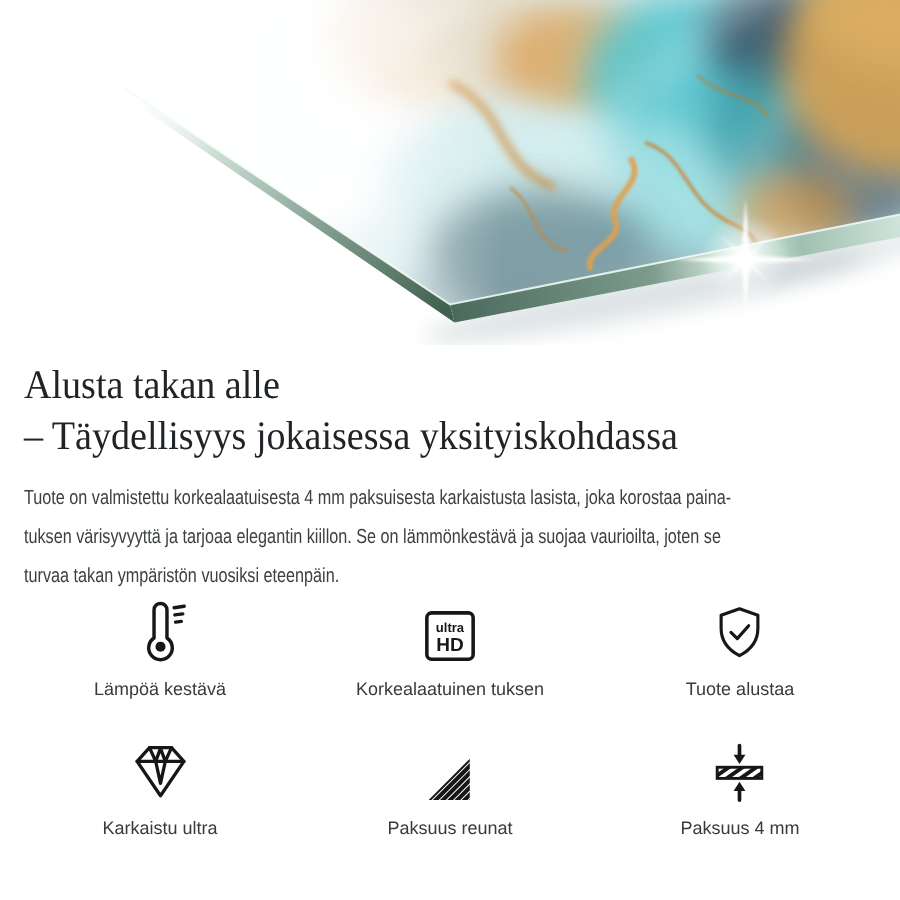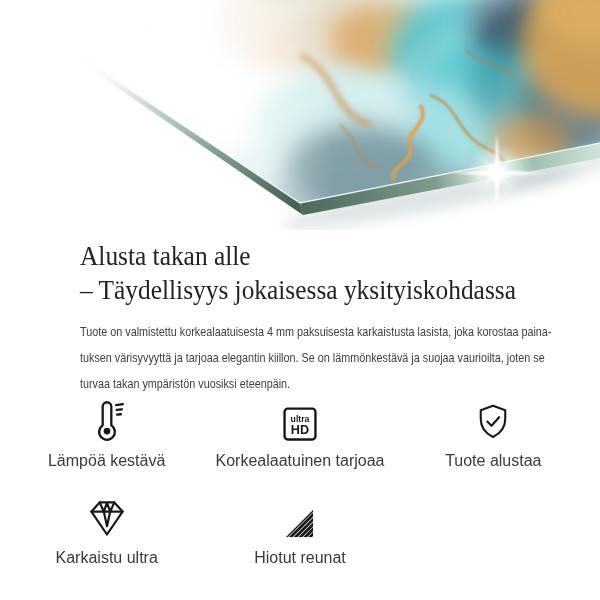--- a/index.html
+++ b/index.html
@@ -4,31 +4,31 @@
 <style>
   :root{
     --page-bg:#ffffff; --heading-text:#212427; --body-text:#3c4043;
     --label-text:#3a3a3a; --icon-stroke:#171717;
   }
   *{margin:0;padding:0;box-sizing:border-box;}
   html,body{background:#fff;}
   .page{position:relative;width:600px;height:600px;background:var(--page-bg);
     overflow:hidden;font-family:"Liberation Sans",sans-serif;}
   .hero{position:absolute;top:0;left:0;width:600px;height:230px;}
-  .content{position:absolute;top:230px;left:0;width:484px;padding:0 42px;margin-left:38px;}
+  .content{position:absolute;top:230px;left:0;width:484px;padding:0 16px;}
   h1.title{font-family:"Liberation Serif","DejaVu Serif",serif;font-weight:400;
     font-size:27px;line-height:34px;color:var(--heading-text);
     transform:scaleX(.94);transform-origin:left top;margin-top:9px;white-space:nowrap;}
   .body-text{margin-top:12px;transform:scaleX(.80);transform-origin:left top;}
   .body-line{font-size:13.5px;line-height:26px;color:var(--body-text);white-space:nowrap;}
   .features{position:absolute;top:395px;left:10px;width:580px;
     display:grid;grid-template-columns:repeat(3,1fr);row-gap:22px;}
   .feature{display:flex;flex-direction:column;align-items:center;}
   .icon-box{height:48px;display:flex;align-items:flex-end;justify-content:center;}
-  .feature-label{margin-top:9px;font-size:16px;color:var(--label-text);text-align:center;}
+  .feature-label{margin-top:9px;font-size:12px;color:var(--label-text);text-align:center;}
   .ic{stroke:var(--icon-stroke);stroke-width:2.4;fill:none;stroke-linecap:round;stroke-linejoin:round;}
   .ic-fill{fill:var(--icon-stroke);stroke:none;}
   .ic-txt{fill:var(--icon-stroke);font-family:"Liberation Sans",sans-serif;font-weight:bold;}
 </style>
 </head>
 <body>
 
 <div class="page">
 
   <div class="hero">
@@ -152,21 +152,21 @@
     </div>
 
     <div class="feature">
       <div class="icon-box">
         <svg width="38" height="38" viewBox="0 0 48 48">
           <rect class="ic" x="4.5" y="4.5" width="39" height="39" rx="4" style="stroke-width:3"></rect>
           <text class="ic-txt" x="24" y="21" font-size="11" text-anchor="middle">ultra</text>
           <text class="ic-txt" x="24" y="37" font-size="16" text-anchor="middle">HD</text>
         </svg>
       </div>
-      <div class="feature-label">Korkealaatuinen tarjoaa</div>
+      <div class="feature-label">Korkealaatuinen tuksen</div>
     </div>
 
     <div class="feature">
       <div class="icon-box">
         <svg width="42" height="42" viewBox="0 0 48 48">
           <path class="ic" d="M24 5.5 l14 5 v10 c0 9.4 -5.7 16.4 -14 20.7 c-8.3 -4.3 -14 -11.3 -14 -20.7 v-10 z"></path>
           <polyline class="ic" points="17.5,23.5 22.3,28.3 31,18.5"></polyline>
         </svg>
       </div>
       <div class="feature-label">Tuote alustaa</div>
@@ -196,18 +196,36 @@
             <line x1="1" y1="47" x2="47" y2="1"></line>
             <line x1="8" y1="47" x2="47" y2="8"></line>
             <line x1="15" y1="47" x2="47" y2="15"></line>
             <line x1="22" y1="47" x2="47" y2="22"></line>
             <line x1="29" y1="47" x2="47" y2="29"></line>
             <line x1="36" y1="47" x2="47" y2="36"></line>
             <line x1="43" y1="47" x2="47" y2="43"></line>
           </g>
         </svg>
       </div>
-      <div class="feature-label">Hiotut reunat</div>
-    </div>
-
+      <div class="feature-label">Paksuus reunat</div>
+    </div>
+
+    <div class="feature">
+      <div class="icon-box">
+        <svg width="42" height="42" viewBox="0 0 48 48">
+          <defs>
+            <pattern id="hatch" patternUnits="userSpaceOnUse" width="6" height="8" patternTransform="rotate(55)">
+              <rect width="6" height="8" fill="#ffffff"></rect>
+              <rect width="3" height="8" fill="var(--icon-stroke)"></rect>
+            </pattern>
+          </defs>
+          <line class="ic" x1="24" y1="3.5" x2="24" y2="11" style="stroke-width:2.8"></line>
+          <polygon class="ic-fill" points="19.5,10.5 28.5,10.5 24,17.5"></polygon>
+          <rect x="7" y="20" width="34" height="8.5" fill="url(#hatch)" stroke="var(--icon-stroke)" stroke-width="2.2"></rect>
+          <polygon class="ic-fill" points="19.5,38 28.5,38 24,31"></polygon>
+          <line class="ic" x1="24" y1="37.5" x2="24" y2="45" style="stroke-width:2.8"></line>
+        </svg>
+      </div>
+      <div class="feature-label">Paksuus 4 mm</div>
+    </div>
 
   </div>
 </div>
 
 </body></html>

